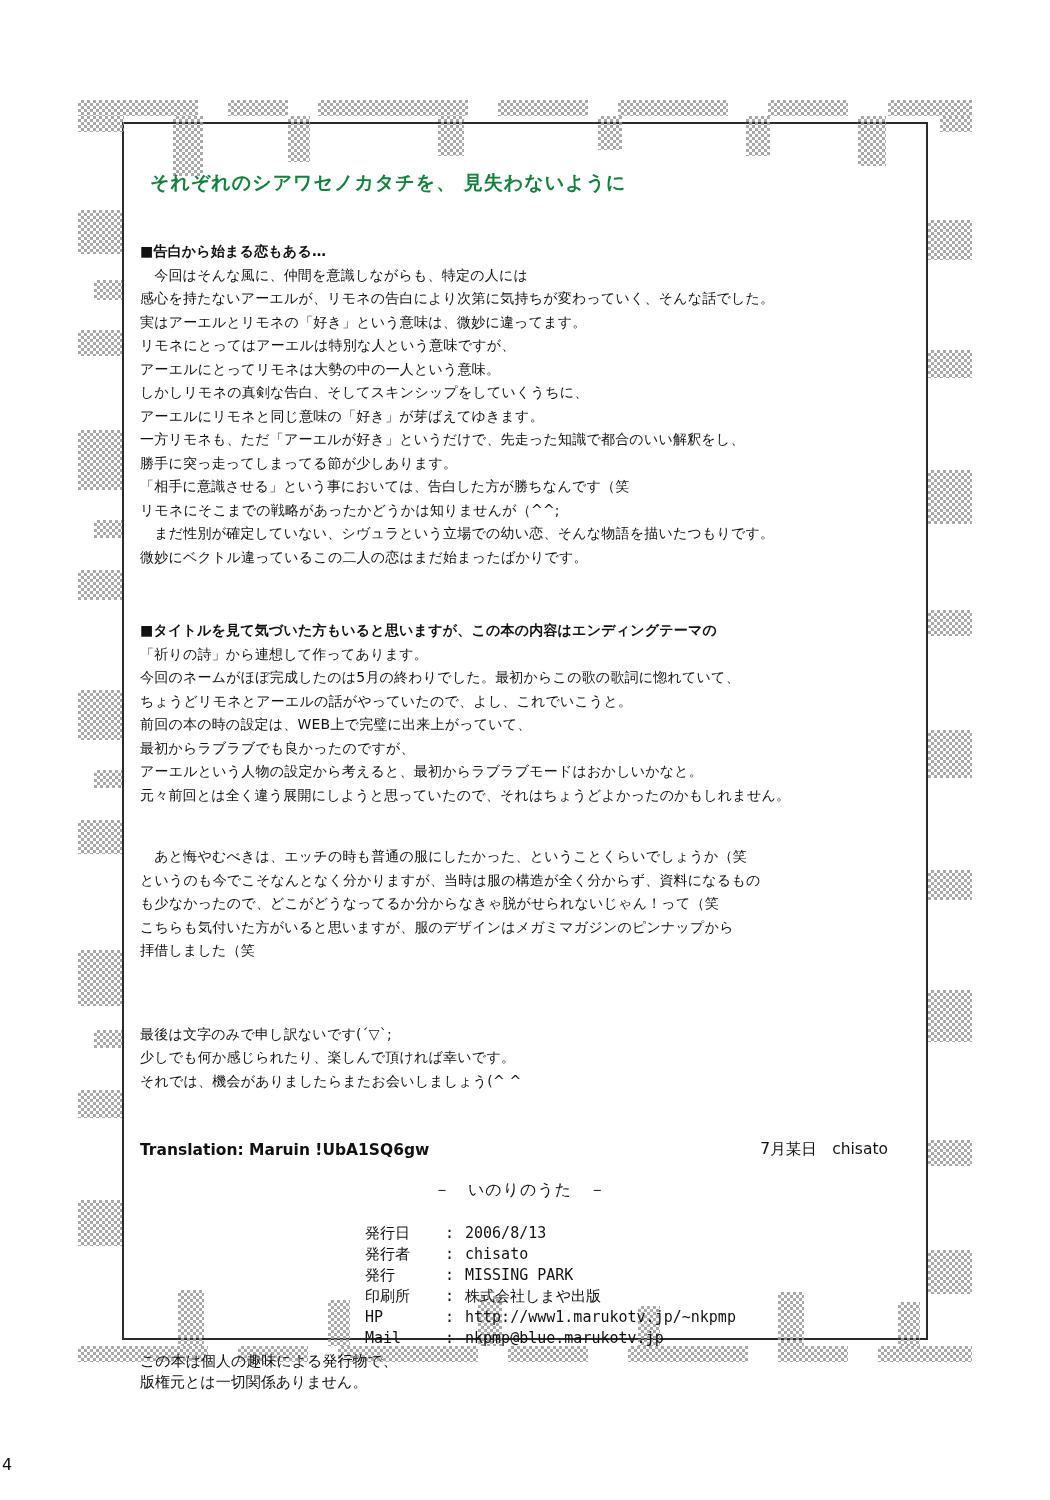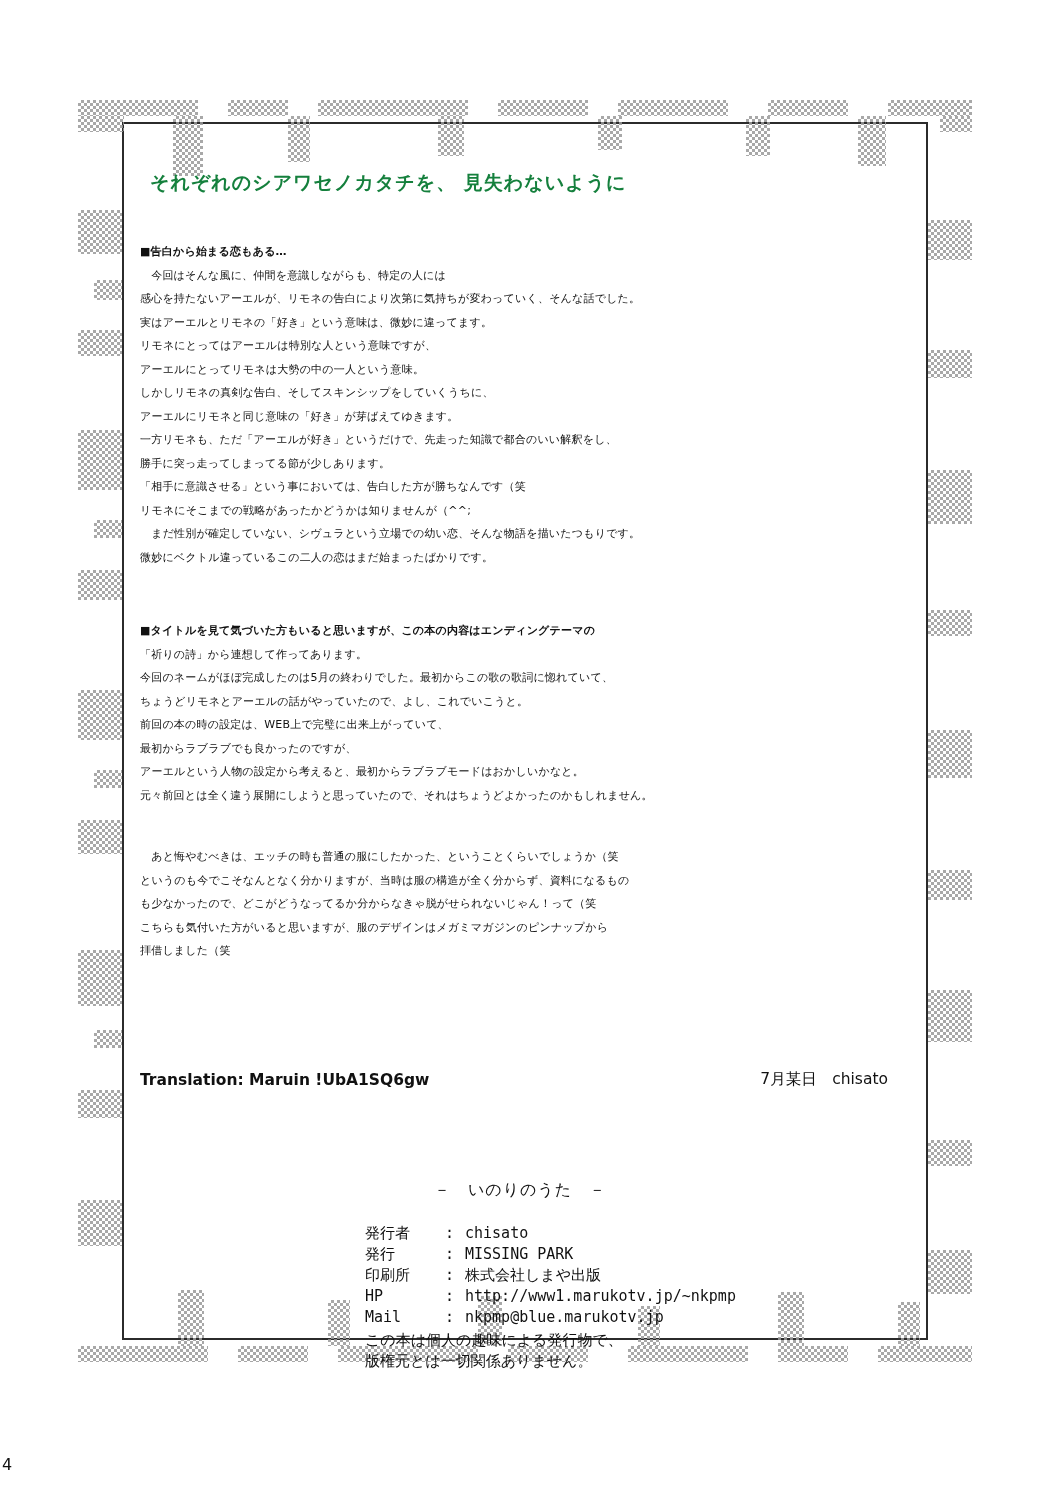--- a/index.html
+++ b/index.html
@@ -65,21 +65,21 @@
     color: #15803d;
     margin: 0 0 44px 10px;
     white-space: nowrap;
   }
 
   .section {
     margin-bottom: 26px;
   }
   .para {
     font-family: "DejaVu Sans", sans-serif;
-    font-size: 11px;
+    font-size: 14px;
     line-height: 23.5px;
     letter-spacing: .2px;
     white-space: pre-wrap;
     color: #111;
     margin: 0;
   }
   .para.bold-head {
     font-weight: 700;
   }
 
@@ -131,21 +131,20 @@
     border-collapse: collapse;
   }
   .colophon-table td {
     padding: 0 2px 0 0;
     vertical-align: top;
     white-space: nowrap;
   }
   .col-label { width: 78px; }
   .col-sep   { width: 18px; }
   .colophon-note {
-    margin-left: 225px;
     margin-top: 2px;
     font-family: "DejaVu Sans", sans-serif;
     font-size: 15px;
     line-height: 21px;
     white-space: pre-wrap;
   }
 
   .page-number {
     position: absolute;
     left: 2px;
@@ -263,35 +262,45 @@
   <div class="section">
     <p class="para">　あと悔やむべきは、エッチの時も普通の服にしたかった、ということくらいでしょうか（笑
 というのも今でこそなんとなく分かりますが、当時は服の構造が全く分からず、資料になるもの
 も少なかったので、どこがどうなってるか分からなきゃ脱がせられないじゃん！って（笑
 こちらも気付いた方がいると思いますが、服のデザインはメガミマガジンのピンナップから
 拝借しました（笑</p>
   </div>
 
   <div class="gap-lg"></div>
 
+  <div class="section">
+    <p class="para">最後は文字のみで申し訳ないです(´▽`;
+少しでも何か感じられたり、楽しんで頂ければ幸いです。
+それでは、機会がありましたらまたお会いしましょう(^ ^</p>
+  </div>
 
   <div class="credits">
     <div>Translation: Maruin !UbA1SQ6gw</div>
   </div>
 
   <div class="sign-row">
     <div class="sign">7月某日　chisato</div>
   </div>
 
 </div>
 
 <div class="colophon">
   <div class="colophon-title">－　いのりのうた　－</div>
   <table class="colophon-table">
     <tbody>
+      <tr>
+        <td class="col-label">発行日</td>
+        <td class="col-sep">:</td>
+        <td>2006/8/13</td>
+      </tr>
       <tr>
         <td class="col-label">発行者</td>
         <td class="col-sep">:</td>
         <td>chisato</td>
       </tr>
       <tr>
         <td class="col-label">発行</td>
         <td class="col-sep">:</td>
         <td>MISSING PARK</td>
       </tr>

